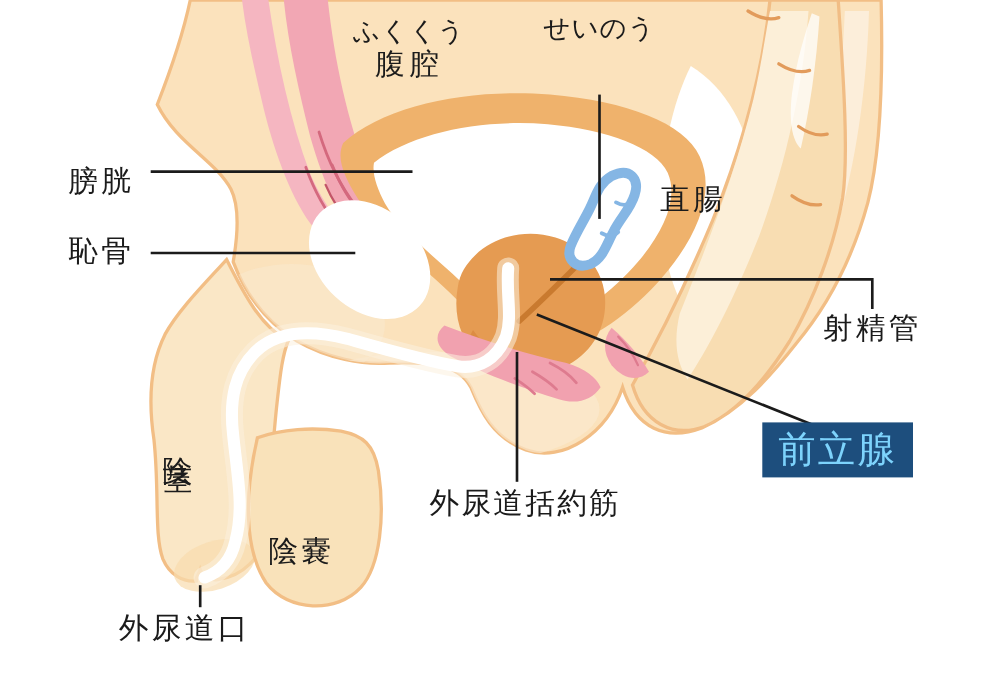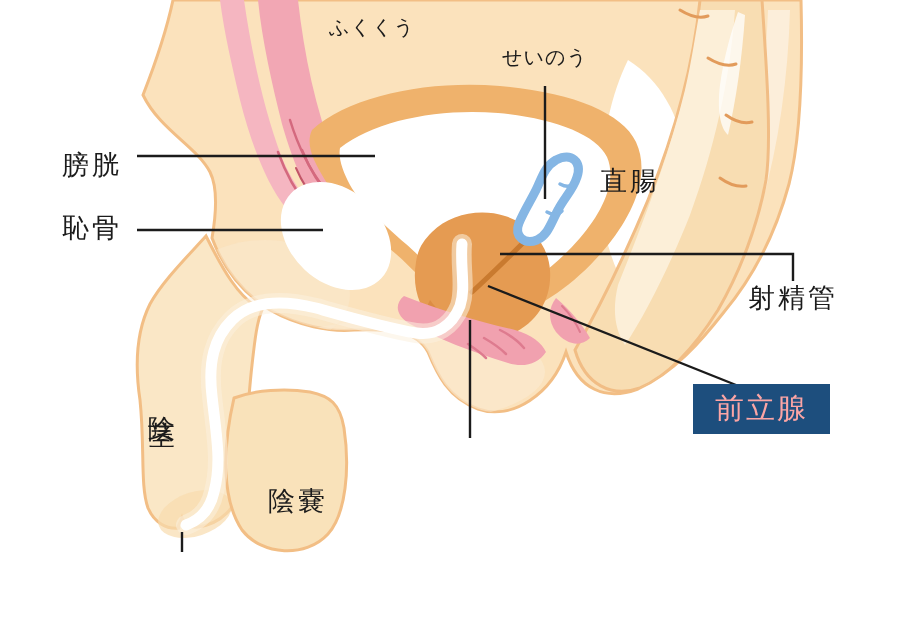--- a/index.html
+++ b/index.html
@@ -2,27 +2,27 @@
 <html><head>
 <meta charset="utf-8">
 <style>
   html,body{margin:0;padding:0;background:#ffffff;}
   .stage{
     position:relative;width:910px;height:620px;overflow:hidden;background:#ffffff;
     font-family:"Liberation Sans","DejaVu Sans",sans-serif;color:#1b1b1b;
   }
   .stage svg{position:absolute;left:0;top:0;}
   .lbl{position:absolute;font-size:27px;letter-spacing:3px;font-weight:500;line-height:1.12;white-space:nowrap;}
-  .lbl .furi{font-size:20px;letter-spacing:1px;font-weight:500;}
+  .lbl .furi{font-size:24px;letter-spacing:1px;font-weight:500;}
   .lbl .kanji{font-size:27px;letter-spacing:4px;font-weight:500;}
   .center{text-align:center;}
   .vert{writing-mode:vertical-rl;letter-spacing:6px;}
   .tagbox{
     position:absolute;display:flex;align-items:center;justify-content:center;
-    color:#fca5a5;font-size:29px;letter-spacing:2px;font-weight:500;
+    color:#7dd3fc;font-size:34px;letter-spacing:2px;font-weight:500;
   }
 </style>
 </head>
 <body>
 
 <div class="stage">
 
   <svg width="910" height="620" viewBox="0 0 910 620">
     <defs>
       <clipPath id="bodyClip">
@@ -121,39 +121,42 @@
       <path d="M545,86 V199"></path>
       <path d="M500,254 H793 V281"></path>
       <path d="M488,286 L741,387"></path>
       <path d="M470,320 V438"></path>
       <path d="M182,532 V552"></path>
     </g>
   </svg>
 
   <div class="lbl center" style="left:292px;top:16px;width:160px;">
     <div class="furi">ふくくう</div>
+    <div class="kanji">腹腔</div>
   </div>
 
-  <div class="lbl center" style="left:465px;top:14px;width:160px;margin-top:32px;">
+  <div class="lbl center" style="left:465px;top:14px;width:160px;">
     <div class="furi">せいのう</div>
   </div>
 
   <div class="lbl" style="left:62px;top:150px;">膀胱</div>
 
   <div class="lbl" style="left:62px;top:213px;">恥骨</div>
 
   <div class="lbl" style="left:600px;top:166px;">直腸</div>
 
   <div class="lbl" style="left:748px;top:283px;">射精管</div>
 
   <div class="tagbox" style="left:693px;top:384px;width:137px;height:50px;background:#1d4e7d;">
     <span>前立腺</span>
   </div>
 
   <div class="lbl center" style="left:330px;top:442px;width:295px;">
+    <div class="kanji" style="letter-spacing:2px;">外尿道括約筋</div>
   </div>
 
   <div class="lbl vert" style="left:146px;top:394px;">陰茎</div>
 
-  <div class="lbl" style="left:268px;top:486px;">陰嚢</div>
+  <div class="lbl" style="left:244px;top:486px;">陰嚢</div>
 
+  <div class="lbl" style="left:108px;top:556px;">外尿道口</div>
 
 </div>
 
 </body></html>

